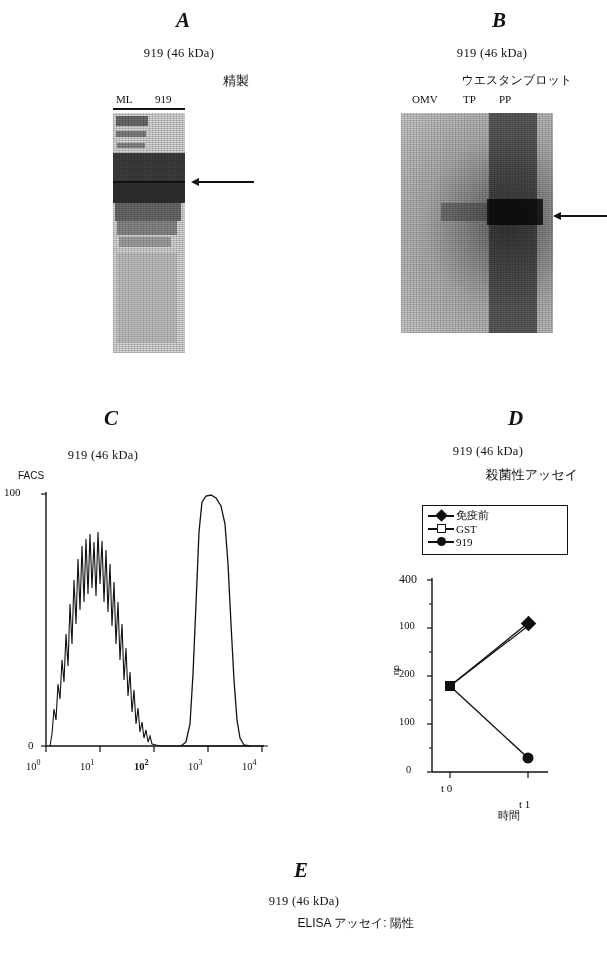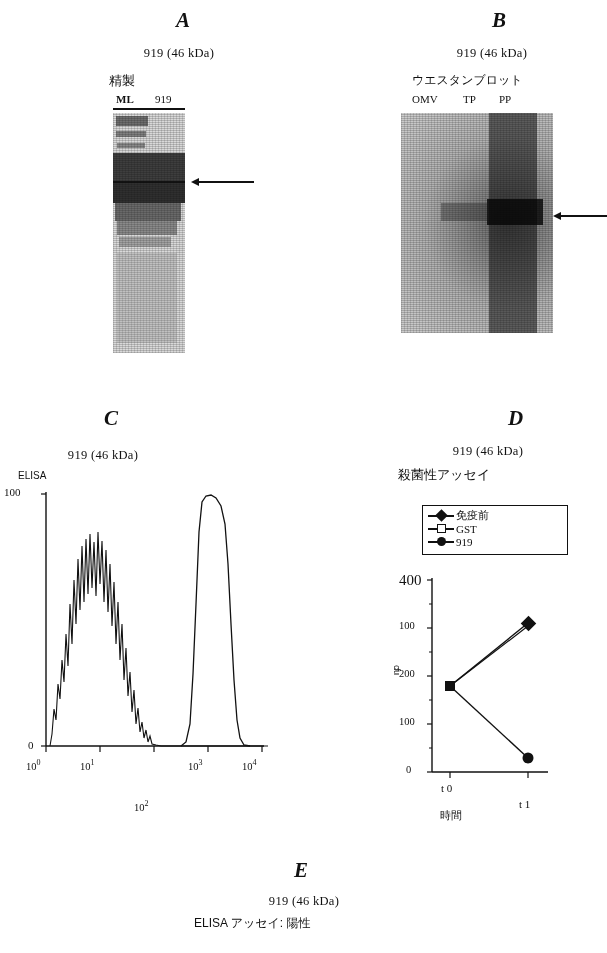--- a/index.html
+++ b/index.html
@@ -26,21 +26,21 @@
   .caption {
     position: absolute;
     text-align: center;
     font-size: 12.5px;
     font-family: "Liberation Serif", serif;
     letter-spacing: 0.3px;
     white-space: nowrap;
   }
   .caption-sub {
     position: absolute;
-    text-align: left;
+    text-align: right;
     font-size: 11px;
     font-family: "Liberation Sans", sans-serif;
     white-space: nowrap;
   }
   .lane-label {
     position: absolute;
     font-size: 11px;
     font-family: "Liberation Serif", serif;
     white-space: nowrap;
   }
@@ -145,21 +145,21 @@
 </style>
 </head>
 <body>
 
 <div class="panel-letter" style="left:176px; top:8px;">A</div>
 
 <div class="caption" style="left:99px; top:46px; width:160px;">919 (46 kDa)</div>
 
 <div class="caption-sub" style="left:109px; top:72px; width:140px; font-size:13px;">精製</div>
 
-<div class="lane-label" style="left:116px; top:93px;font-weight:bold;">ML</div>
+<div class="lane-label" style="left:116px; top:93px;">ML</div>
 <div class="lane-label" style="left:155px; top:93px;">919</div>
 
 <div class="rule" style="left:113px; top:108px; width:72px;"></div>
 
 <div class="blot" style="left:113px; top:113px; width:72px; height:240px;">
   <div class="noise"></div>
 
   <div class="band" style="left:3px; top:3px; width:32px; height:10px; background:rgba(20,20,20,0.55);"></div>
   <div class="band" style="left:3px; top:18px; width:30px; height:6px; background:rgba(20,20,20,0.45);"></div>
   <div class="band" style="left:4px; top:30px; width:28px; height:5px; background:rgba(20,20,20,0.4);"></div>
@@ -192,21 +192,21 @@
   <div class="band" style="left:86px; top:86px; width:56px; height:26px; background:rgba(5,5,5,0.8);"></div>
   <div class="band" style="left:40px; top:90px; width:46px; height:18px; background:rgba(40,40,40,0.4);"></div>
 </div>
 
 <div class="arrow" style="left:560px; top:215px; width:47px;"></div>
 
 <div class="panel-letter" style="left:104px; top:406px;">C</div>
 
 <div class="caption" style="left:18px; top:448px; width:170px;">919 (46 kDa)</div>
 
-<div class="facs-axis-label" style="left:18px; top:470px;">ELISA</div>
+<div class="facs-axis-label" style="left:18px; top:470px;">FACS</div>
 
 <svg style="position:absolute; left:16px; top:484px;" width="252" height="290" viewBox="0 0 252 290">
 
   <line x1="30" y1="8" x2="30" y2="262" stroke="#111" stroke-width="1.4"></line>
 
   <line x1="30" y1="262" x2="248" y2="262" stroke="#111" stroke-width="1.4"></line>
 
   <line x1="25" y1="10" x2="30" y2="10" stroke="#111" stroke-width="1.2"></line>
   <line x1="25" y1="262" x2="30" y2="262" stroke="#111" stroke-width="1.2"></line>
 
@@ -231,21 +231,21 @@
 
 <div class="tick-label" style="left:4px; top:486px; font-size:11px;">100</div>
 <div class="tick-label" style="left:28px; top:739px; font-size:11px;">0</div>
 
 <div class="tick-label" style="left:26px; top:758px;">
   <span>10</span><sup style="font-size:8px;">0</sup>
 </div>
 <div class="tick-label" style="left:80px; top:758px;">
   <span>10</span><sup style="font-size:8px;">1</sup>
 </div>
-<div class="tick-label" style="left:134px; top:799px;">
+<div class="tick-label" style="left:134px; top:758px;font-weight:bold;">
   <span>10</span><sup style="font-size:8px;">2</sup>
 </div>
 <div class="tick-label" style="left:188px; top:758px;">
   <span>10</span><sup style="font-size:8px;">3</sup>
 </div>
 <div class="tick-label" style="left:242px; top:758px;text-align:right;">
   <span>10</span><sup style="font-size:8px;">4</sup>
 </div>
 
 <div class="panel-letter" style="left:508px; top:406px;">D</div>
@@ -303,21 +303,21 @@
 
   <line x1="52" y1="114" x2="130" y2="186" stroke="#111" stroke-width="1.4"></line>
 
   <rect x="47" y="109" width="10" height="10" fill="#111"></rect>
   <circle cx="52" cy="114" r="5" fill="#111"></circle>
 
   <rect x="125" y="46" width="11" height="11" fill="#111" transform="rotate(45 130.5 51.5)"></rect>
   <circle cx="130" cy="186" r="5.5" fill="#111"></circle>
 </svg>
 
-<div class="tick-label" style="left:399px; top:572px; font-size:15px;">400</div>
+<div class="tick-label" style="left:399px; top:572px; font-size:12px;">400</div>
 <div class="tick-label" style="left:399px; top:620px; font-size:10.5px;">100</div>
 <div class="tick-label" style="left:399px; top:668px; font-size:10.5px;">200</div>
 <div class="tick-label" style="left:399px; top:716px; font-size:10.5px;">100</div>
 <div class="tick-label" style="left:406px; top:764px; font-size:10.5px;">0</div>
 
 <div class="y-axis-title" style="left:392px; top:665px;">cfu</div>
 
 <div class="tick-label" style="left:441px; top:782px; font-size:11px;">t 0</div>
 <div class="tick-label" style="left:519px; top:782px; font-size:11px;margin-top:16px;">t 1</div>
 

